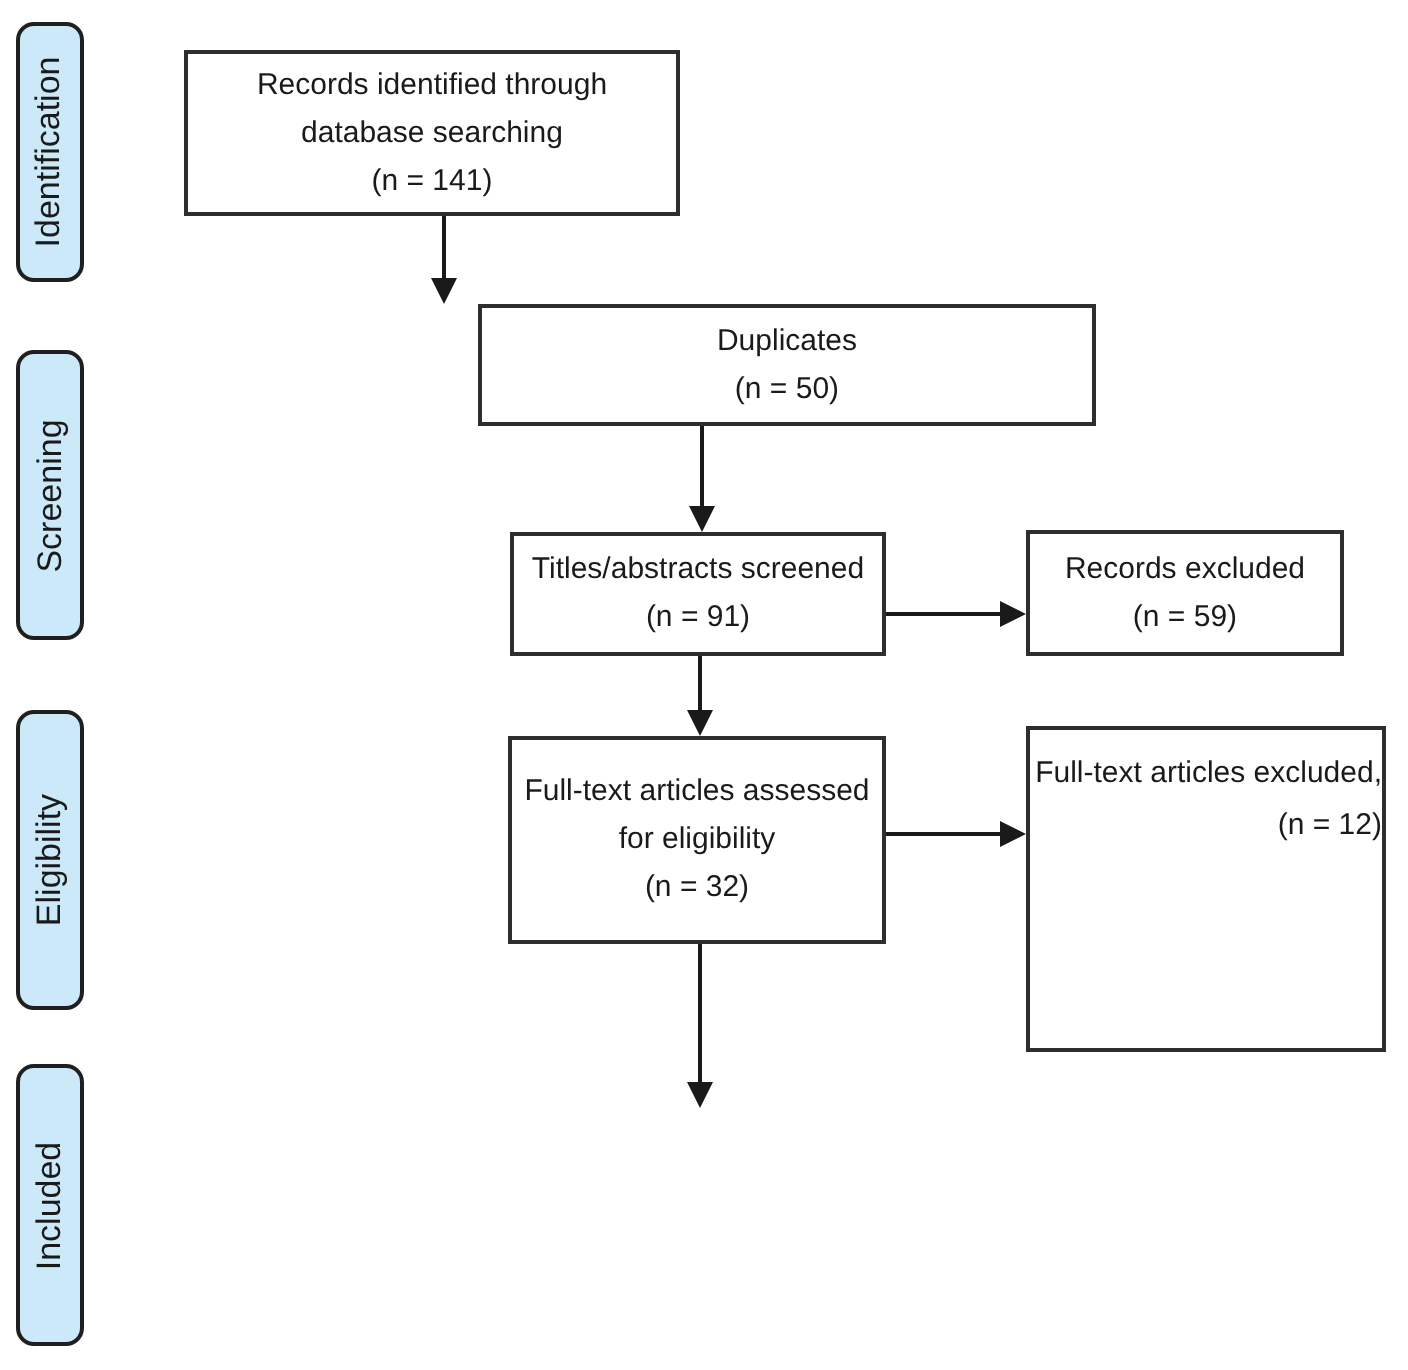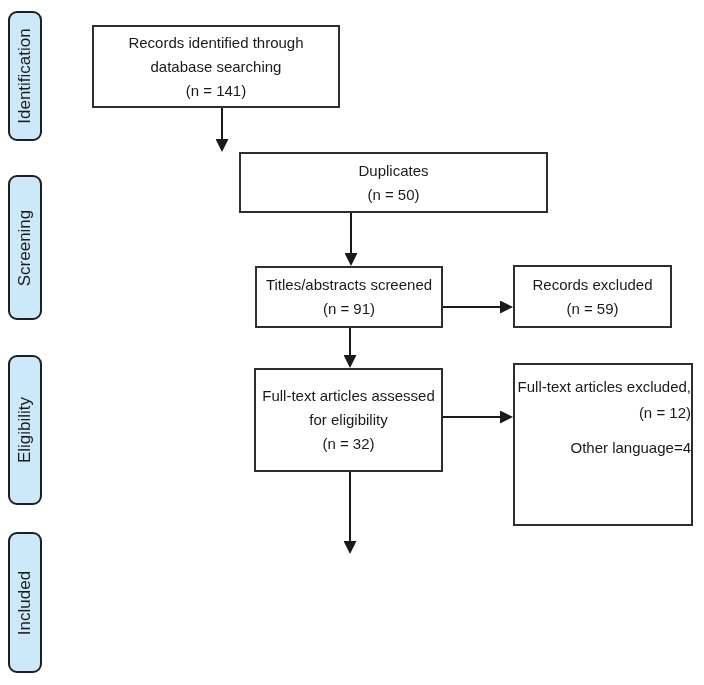--- a/index.html
+++ b/index.html
@@ -129,16 +129,15 @@
 
 
   <div class="box" style="left:513px;top:265px;width:159px;height:63px;">
     <div>Records excluded
 (n = 59)</div>
   </div>
 
   <div class="box block" style="left:513px;top:363px;width:180px;height:163px;text-align:right;">
     <div class="para">Full-text articles excluded,
 (n = 12)</div>
-    <div class="para">Other language=4</div>
   </div>
 
 </div>
 
 </body></html>

